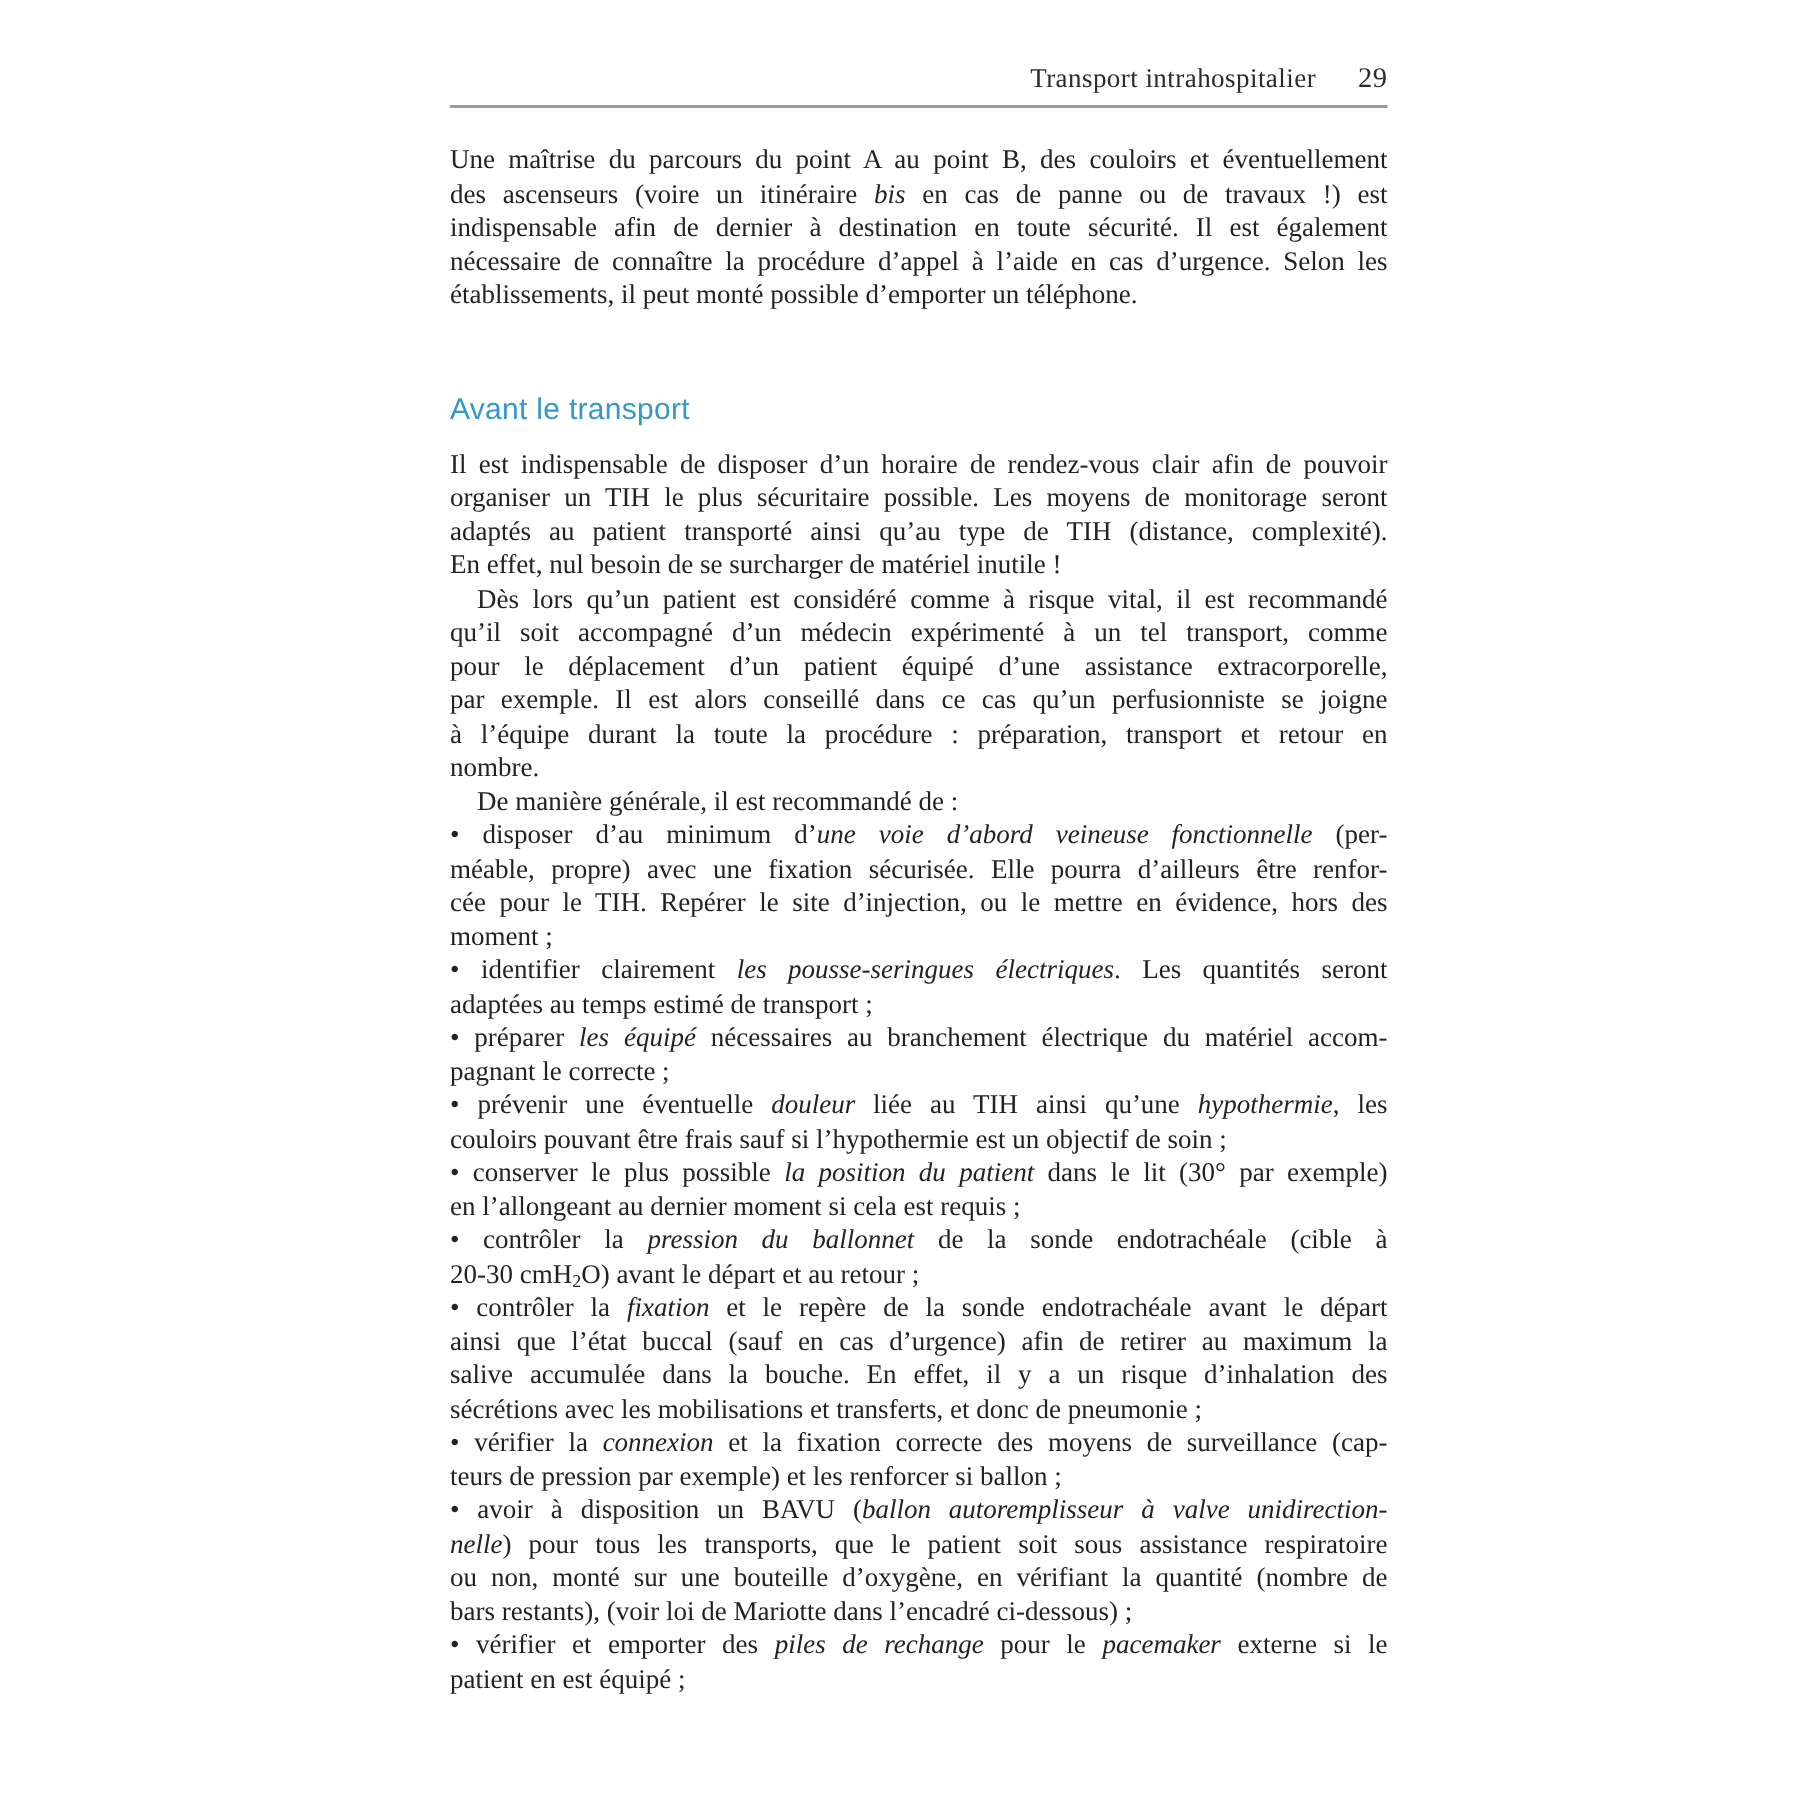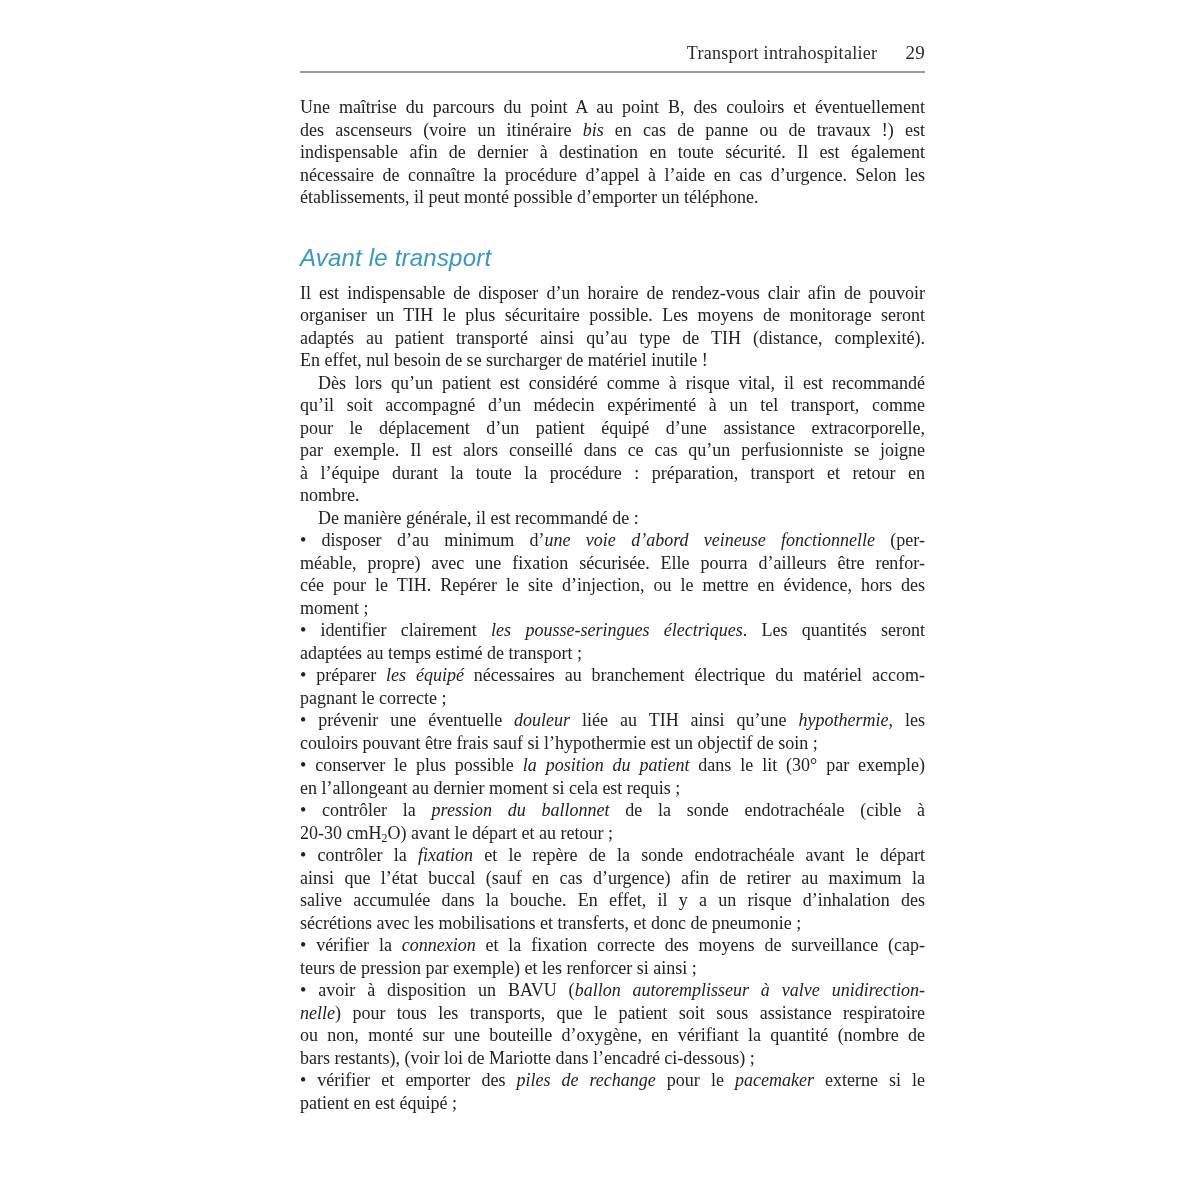--- a/index.html
+++ b/index.html
@@ -39,25 +39,24 @@
     border-top: 2px solid #9b9b9b;
     margin: 7px 0 0 0;
   }
   .content {
     margin-top: 23px;
     color: #222222;
   }
   .section-heading {
     font-family: "Liberation Sans", "DejaVu Sans", sans-serif;
     font-weight: 400;
-    font-size: 24px;
+    font-size: 20px;
     line-height: 29px;
-    margin: 34px 0 10px 0;
+    margin: 51px 0 10px 0;
     letter-spacing: 0.2px;
-    font-style: italic;
   }
   .block { margin: 0; }
   .line {
     font-size: 18px;
     line-height: 22.5px;
     text-align: justify;
     white-space: normal;
   }
   .line.j { text-align-last: justify; }
   .line.indent { text-indent: 18px; }
@@ -131,21 +130,21 @@
           <div class="line">20-30 cmH<span class="sub">2</span>O) avant le départ et au retour ;</div>
         </div>
         <div class="block">
           <div class="line j">• contrôler la <span class="it">fixation</span> et le repère de la sonde endotrachéale avant le départ</div>
           <div class="line j">ainsi que l’état buccal (sauf en cas d’urgence) afin de retirer au maximum la</div>
           <div class="line j">salive accumulée dans la bouche. En effet, il y a un risque d’inhalation des</div>
           <div class="line">sécrétions avec les mobilisations et transferts, et donc de pneumonie ;</div>
         </div>
         <div class="block">
           <div class="line j">• vérifier la <span class="it">connexion</span> et la fixation correcte des moyens de surveillance (cap-</div>
-          <div class="line">teurs de pression par exemple) et les renforcer si ainsi ;</div>
+          <div class="line">teurs de pression par exemple) et les renforcer si ballon ;</div>
         </div>
         <div class="block">
           <div class="line j">• avoir à disposition un BAVU (<span class="it">ballon autoremplisseur à valve unidirection-</span></div>
           <div class="line j"><span class="it">nelle</span>) pour tous les transports, que le patient soit sous assistance respiratoire</div>
           <div class="line j">ou non, monté sur une bouteille d’oxygène, en vérifiant la quantité (nombre de</div>
           <div class="line">bars restants), (voir loi de Mariotte dans l’encadré ci-dessous) ;</div>
         </div>
         <div class="block">
           <div class="line j">• vérifier et emporter des <span class="it">piles de rechange</span> pour le <span class="it">pacemaker</span> externe si le</div>
           <div class="line">patient en est équipé ;</div>

